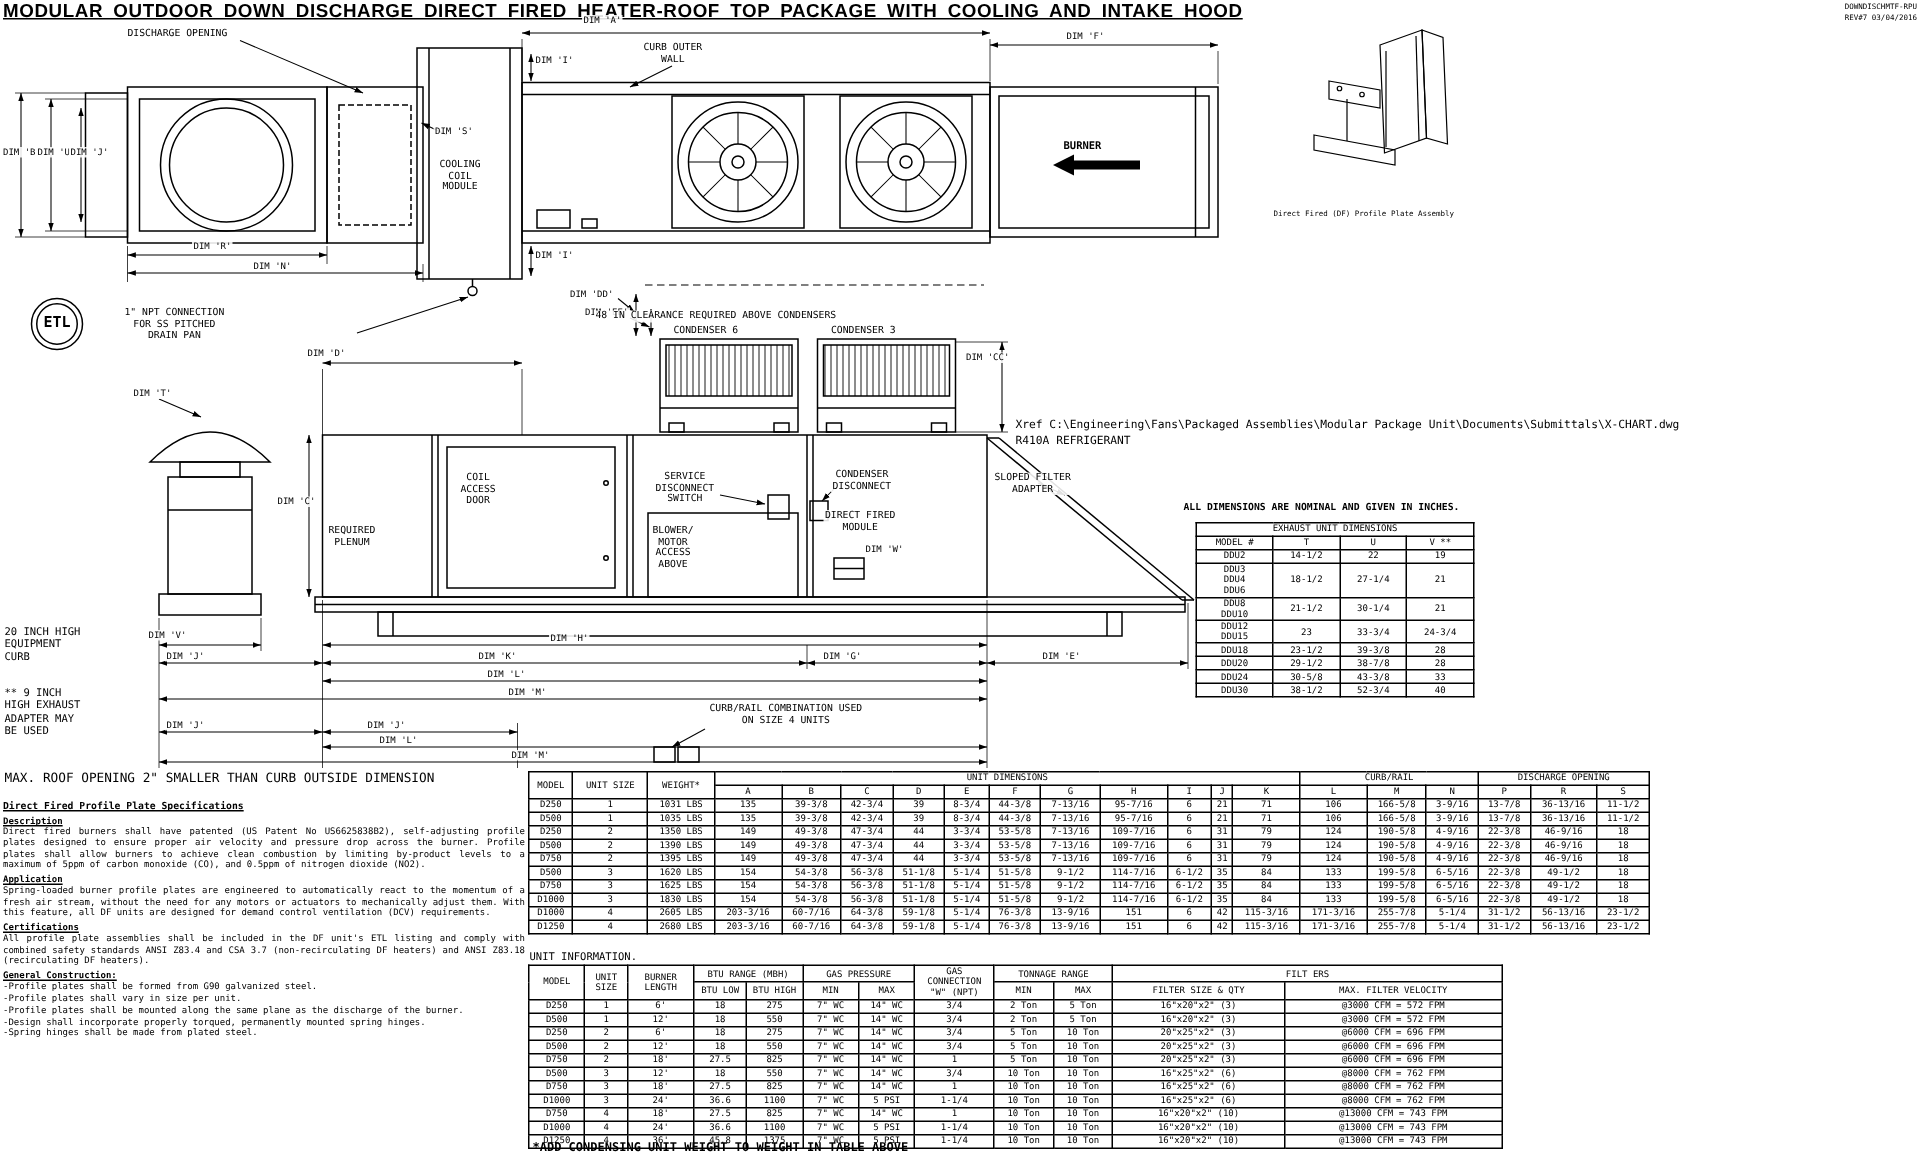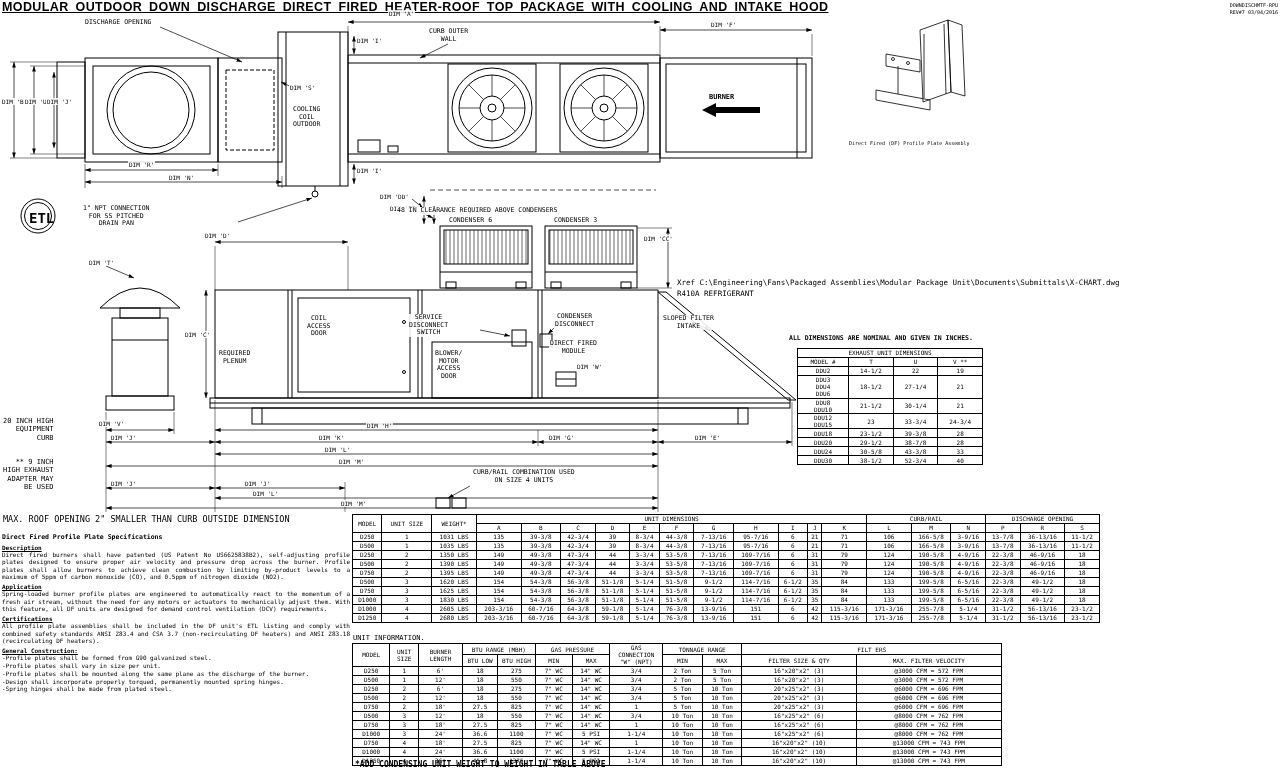--- a/index.html
+++ b/index.html
@@ -7,42 +7,42 @@
   body {
     position:relative; background:#fff; color:#000;
     font-family:"DejaVu Sans Mono", monospace; overflow:hidden;
   }
   svg.art { position:absolute; left:0; top:0; z-index:1; }
   .lbl {
     position:absolute; z-index:3; font:6.5px/1.18 "DejaVu Sans Mono", monospace;
     white-space:pre-line; text-align:center; background:rgba(255,255,255,.88); padding:0 1px;
   }
   .dimlbl { font-size:6px; }
-  .tl { text-align:right; }
+  .tl { text-align:left; }
   .big { font-size:7px; }
   .bold { font-weight:bold; }
   .nowrap { white-space:nowrap; }
   #title {
     position:absolute; left:2px; top:0; z-index:3; white-space:nowrap;
     font-family:"Liberation Sans", sans-serif; font-weight:bold; font-size:12.5px;
     letter-spacing:.4px; word-spacing:3px; text-decoration:underline;
   }
   #rev { position:absolute; left:1150px; top:2px; width:128px; z-index:3;
     font-size:5px; line-height:1.3; text-align:right; white-space:pre-line; }
   table { position:absolute; z-index:2; border-collapse:collapse; background:#fff; table-layout:auto; }
   th,td {
     border:1px solid #000; font:6px/1.2 "DejaVu Sans Mono", monospace; font-weight:normal;
     text-align:center; vertical-align:middle; padding:0 1px; white-space:pre-line; height:9px;
   }
   #exhaust-table { left:797px; top:348px; width:186px; }
   #main-table { left:352px; top:514px; width:748px; }
   #info-table { left:352px; top:643px; width:650px; }
   #specs { position:absolute; left:2px; top:533px; width:348px; z-index:3; }
   #specs .sphead { font-size:6px; font-weight:bold; text-decoration:underline; margin-top:3px; }
-  #specs .sptitle { font-size:6.5px; font-weight:bold; }
+  #specs .sptitle { font-size:6.5px; font-weight:bold; text-decoration:underline; }
   #specs p { font-size:6px; line-height:1.22; text-align:justify; }
   #specs .splines { font-size:6px; line-height:1.3; white-space:pre-line; }
 </style>
 </head>
 <body>
 
 <svg class="art" width="1280" height="772" viewBox="0 0 1280 772">
   <defs>
     <marker id="arr" orient="auto-start-reverse" markerWidth="9" markerHeight="7" refX="8" refY="3.5">
       <path d="M0,0.8 L8,3.5 L0,6.2 Z" fill="#000"></path>
@@ -247,59 +247,59 @@
 <div class="lbl dimlbl" style="left:356px;top:37px">DIM 'I'</div>
 <div class="lbl" style="left:428px;top:28px">CURB OUTER
 WALL</div>
 <div class="lbl dimlbl" style="left:710px;top:21px">DIM 'F'</div>
 <div class="lbl dimlbl" style="left:1px;top:98px">DIM 'B'</div>
 <div class="lbl dimlbl" style="left:24px;top:98px">DIM 'U'</div>
 <div class="lbl dimlbl" style="left:46px;top:98px">DIM 'J'</div>
 <div class="lbl dimlbl" style="left:289px;top:84px">DIM 'S'</div>
 <div class="lbl" style="left:292px;top:106px">COOLING
 COIL
-OUTDOOR</div>
+MODULE</div>
 <div class="lbl dimlbl" style="left:356px;top:167px">DIM 'I'</div>
 <div class="lbl dimlbl" style="left:128px;top:161px">DIM 'R'</div>
 <div class="lbl dimlbl" style="left:168px;top:174px">DIM 'N'</div>
 <div class="lbl big bold" style="left:708px;top:93px">BURNER</div>
 <div class="lbl" style="left:848px;top:141px;font-size:5px">Direct Fired (DF) Profile Plate Assembly</div>
-<div class="lbl bold" style="left:28px;top:210px;font-size:14px;background:none">ETL</div>
+<div class="lbl bold" style="left:28px;top:210px;font-size:10px;background:none">ETL</div>
 
 <div class="lbl" style="left:82px;top:205px">1" NPT CONNECTION
 FOR SS PITCHED
 DRAIN PAN</div>
 <div class="lbl dimlbl" style="left:204px;top:232px">DIM 'D'</div>
 <div class="lbl dimlbl" style="left:88px;top:259px">DIM 'T'</div>
 <div class="lbl dimlbl" style="left:379px;top:193px">DIM 'DD'</div>
 <div class="lbl dimlbl" style="left:389px;top:205px">DIM 'EE'</div>
 <div class="lbl" style="left:396px;top:207px">48 IN CLEARANCE REQUIRED ABOVE CONDENSERS</div>
 <div class="lbl" style="left:448px;top:217px">CONDENSER 6</div>
 <div class="lbl" style="left:553px;top:217px">CONDENSER 3</div>
 <div class="lbl dimlbl" style="left:643px;top:235px">DIM 'CC'</div>
 <div class="lbl nowrap tl" style="left:676px;top:279px;font-size:7.5px;background:none">Xref C:\Engineering\Fans\Packaged Assemblies\Modular Package Unit\Documents\Submittals\X-CHART.dwg</div>
 <div class="lbl nowrap tl" style="left:676px;top:290px;font-size:7.5px;background:none">R410A REFRIGERANT</div>
 
 <div class="lbl" style="left:306px;top:315px">COIL
 ACCESS
 DOOR</div>
-<div class="lbl" style="left:408px;top:314px">SERVICE
+<div class="lbl" style="left:436px;top:314px">SERVICE
 DISCONNECT
 SWITCH</div>
 <div class="lbl" style="left:554px;top:313px">CONDENSER
 DISCONNECT</div>
 <div class="lbl" style="left:549px;top:340px">DIRECT FIRED
 MODULE</div>
 <div class="lbl" style="left:434px;top:350px">BLOWER/
 MOTOR
 ACCESS
-DOOR</div>
+ABOVE</div>
 <div class="lbl dimlbl" style="left:576px;top:363px">DIM 'W'</div>
 <div class="lbl" style="left:662px;top:315px">SLOPED FILTER
-INTAKE</div>
+ADAPTER</div>
 <div class="lbl" style="left:218px;top:350px">REQUIRED
 PLENUM</div>
 <div class="lbl dimlbl" style="left:184px;top:331px">DIM 'C'</div>
 
 <div class="lbl dimlbl" style="left:98px;top:420px">DIM 'V'</div>
 <div class="lbl tl big" style="left:2px;top:417px">20 INCH HIGH
 EQUIPMENT
 CURB</div>
 <div class="lbl dimlbl" style="left:366px;top:422px">DIM 'H'</div>
 <div class="lbl dimlbl" style="left:110px;top:434px">DIM 'J'</div>

